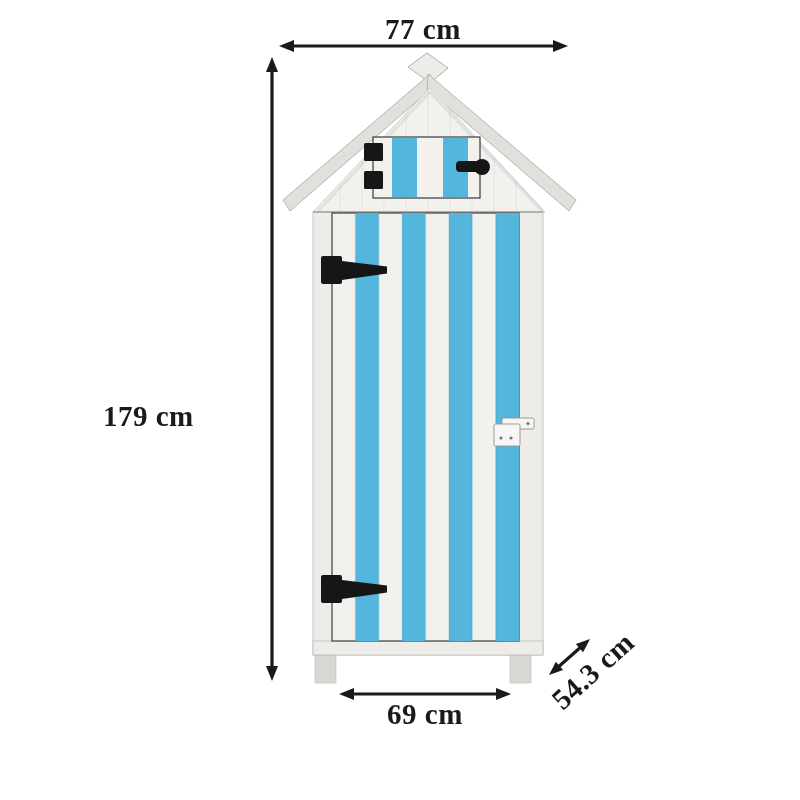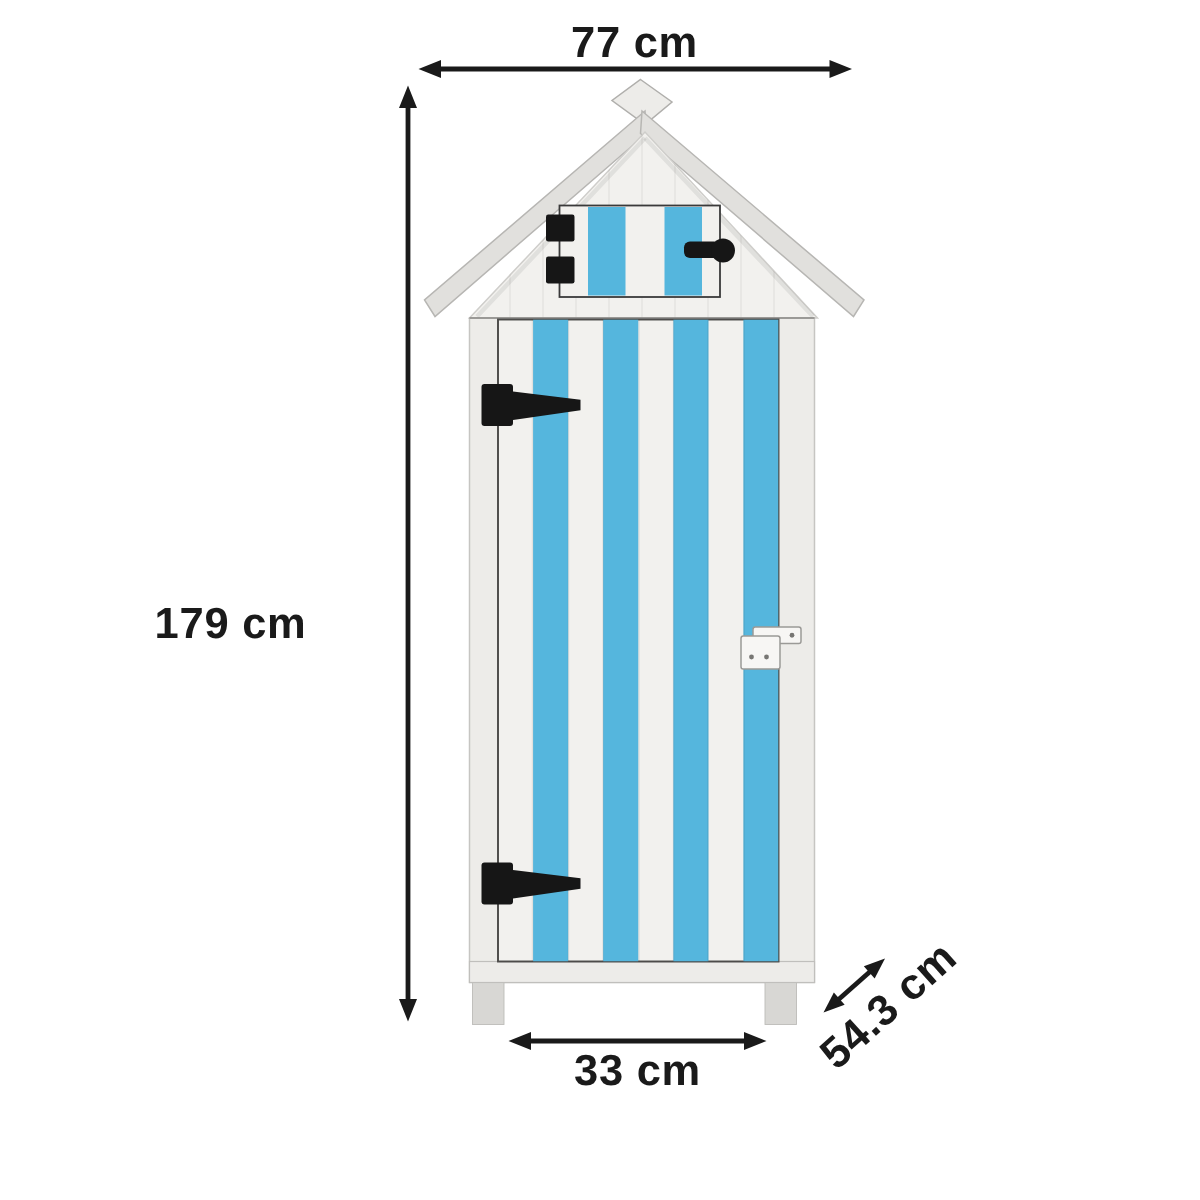--- a/index.html
+++ b/index.html
@@ -1,21 +1,21 @@
 <!DOCTYPE html>
 <html style="--background: #ffffff; --stripe-blue: #55b6dd; --panel-white: #f2f1ee; --frame-white: #edece9; --roof-gray: #e1e0dd; --roof-edge: #b7b6b3; --leg-gray: #d8d7d4; --hardware-black: #161616; --latch-white: #f7f6f4; --door-outline: #4d4c4a; --outline-gray: #b0afac; --annotation-black: #1a1a1a;"><head>
 <meta charset="utf-8">
 <style>
   html, body { margin: 0; padding: 0; background: #ffffff; }
   .stage {
     position: relative;
     width: 781px;
     height: 800px;
     background: var(--background, #ffffff);
-    font-family: Liberation Sans, sans-serif;
+    font-family: Liberation Serif, serif;
     overflow: hidden;
   }
   .artwork { position: absolute; left: 0; top: 0; }
   .dim-label {
     position: absolute;
     font-size: 29px;
     font-weight: 600;
     color: var(--annotation-black, #1a1a1a);
     white-space: nowrap;
     letter-spacing: 0.5px;
@@ -143,16 +143,16 @@
     </g>
     <g style="stroke:var(--annotation-black);stroke-width:3.2">
       <line x1="556" y1="669" x2="582" y2="646"></line>
       <polygon points="549,675 563.1,669.9 555.9,661.7" style="fill:var(--annotation-black);stroke:none"></polygon>
       <polygon points="590,639 583.1,652.3 575.9,644.1" style="fill:var(--annotation-black);stroke:none"></polygon>
     </g>
   </svg>
 
   <div class="dim-label label-width">77 cm</div>
   <div class="dim-label label-height">179 cm</div>
-  <div class="dim-label label-door">33 cm</div>
+  <div class="dim-label label-door">69 cm</div>
   <div class="dim-label label-depth">54.3 cm</div>
 
 </div>
 
 </body></html>

